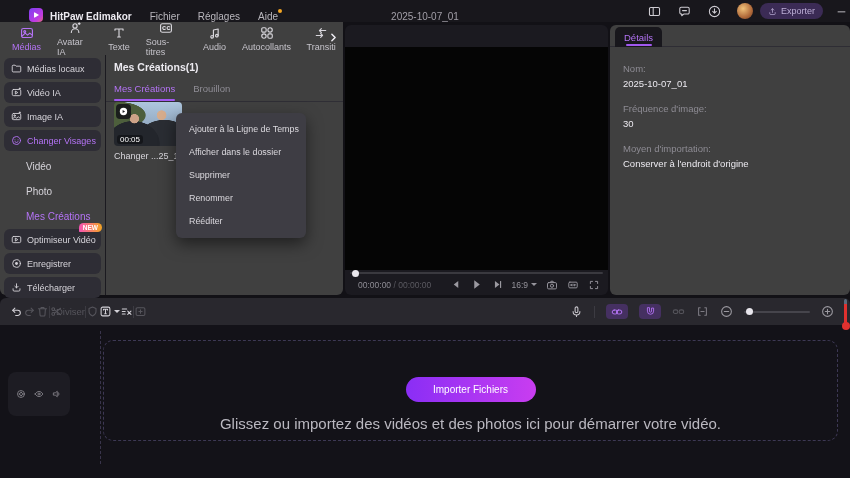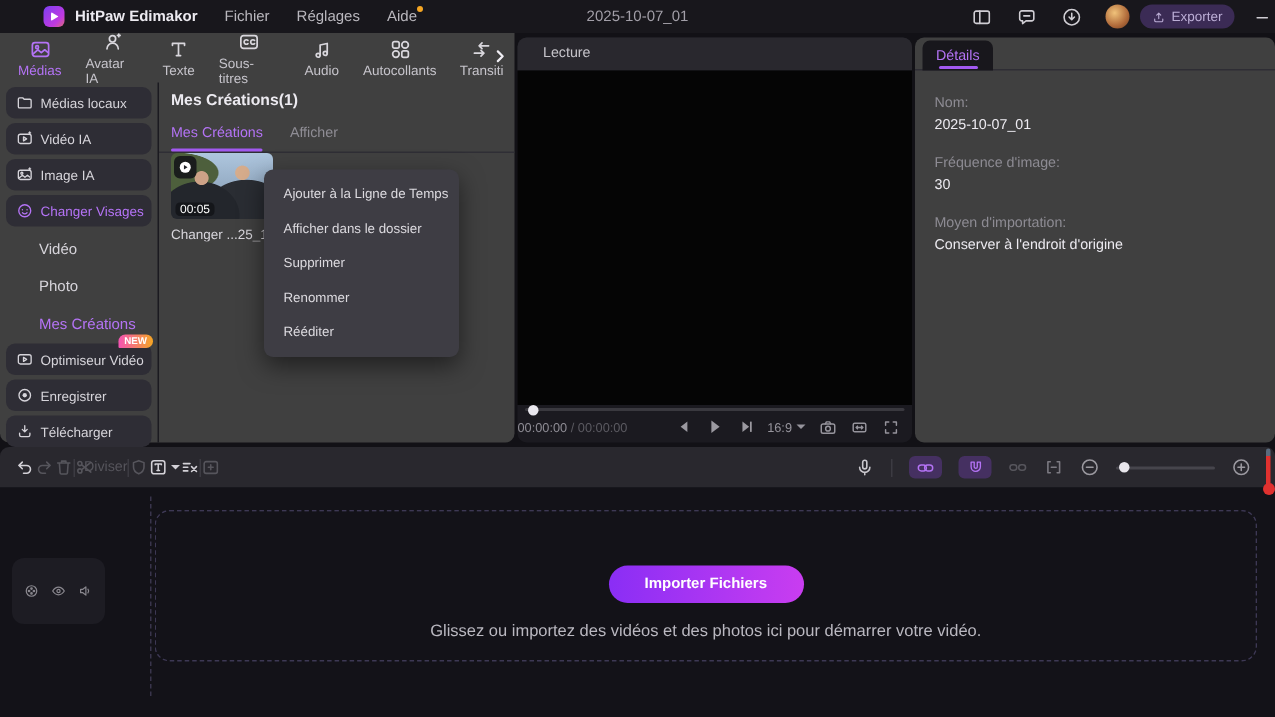--- a/index.html
+++ b/index.html
@@ -1,21 +1,21 @@
 <!DOCTYPE html>
 <html><head>
 <meta charset="utf-8">
 <style>
   *{box-sizing:border-box;margin:0;padding:0}
   body{background:#0b0a0f;font-family:"Liberation Sans",sans-serif;}
   .app{position:relative;width:850px;height:478px;background:#121116;overflow:hidden;color:#d6d4da;font-size:10px}
   svg.ic{fill:none;stroke:currentColor;stroke-width:1.3;stroke-linecap:round;stroke-linejoin:round;display:block}
 
   
-  .titlebar{position:absolute;left:0;top:0;width:850px;height:22px;background:#18171c;display:flex;align-items:center;color:#b9b7bd}
+  .titlebar{position:absolute;left:0;top:0;width:850px;height:22px;background:#18171c;display:flex;align-items:flex-end;color:#b9b7bd}
   .logo{width:14px;height:14px;border-radius:4px;background:linear-gradient(135deg,#7c3ff2,#c13ae0 70%,#f59e0b 130%);margin-left:29px;position:relative;flex:none}
   .logo::after{content:"";position:absolute;left:5px;top:4px;border-left:5px solid #fff;border-top:3px solid transparent;border-bottom:3px solid transparent;border-radius:1px}
   .appname{margin-left:7px;font-weight:bold;color:#eceaf0}
   .menu{margin-left:18px;position:relative}
   .menu:first-of-type{margin-left:22px}
   .menu .dot{position:absolute;right:-4px;top:-2px;width:4px;height:4px;border-radius:50%;background:#f5a623}
   .tb-title{position:absolute;left:300px;width:250px;text-align:center;color:#a29fa8}
   .tb-right{position:absolute;left:648px;top:0;height:22px;display:flex;align-items:center;color:#cfcdd3}
   .tb-right .g{margin-left:17px}
   .avatar{width:16px;height:16px;border-radius:50%;margin-left:16px;background:radial-gradient(circle at 38% 35%,#f0c27a,#b06a3a 60%,#6e3d22);flex:none}
@@ -61,21 +61,21 @@
   .ctxmenu{position:absolute;left:176px;top:113px;width:130px;background:#3e3d44;border-radius:6px;padding:5px 0;box-shadow:0 6px 16px rgba(0,0,0,.5);z-index:40;font-size:8.9px;color:#dcdadf}
   .cm-item{height:23px;line-height:23px;padding-left:13px;white-space:nowrap;overflow:hidden}
 
   
   .preview{position:absolute;left:345px;top:25px;width:263px;height:270px;background:#1b1a20;border-radius:6px}
   .pv-head{height:22px;background:#29282e;border-radius:6px 6px 0 0;line-height:22px;padding-left:17px;font-size:9.5px;color:#c6c4ca}
   .pv-video{position:absolute;left:0;top:22px;right:0;bottom:25px;background:#050505}
   .pv-scrub{position:absolute;left:5px;right:5px;bottom:21px;height:2px;background:#3a393f;border-radius:1px}
   .pv-handle{position:absolute;left:2px;top:-2.5px;width:7px;height:7px;border-radius:50%;background:#e9e7ed}
   .pv-ctrl{position:absolute;left:0;right:0;bottom:0;height:21px;display:flex;align-items:center;font-size:8.5px;color:#97959e}
-  .pv-time{white-space:nowrap}
+  .pv-time{margin-left:13px;white-space:nowrap}
   .pv-cur{color:#8e8c94}.pv-tot{color:#5b5a61}.pv-sep{color:#5b5a61}
   .pv-transport{position:absolute;left:50%;transform:translateX(-50%);display:flex;align-items:center;gap:11px;color:#9b99a0}
   .pv-right{position:absolute;right:8px;display:flex;align-items:center;gap:9px;color:#96949c}
   .ratio{display:flex;align-items:center;gap:3px}
   .caret{width:0;height:0;border-left:3px solid transparent;border-right:3px solid transparent;border-top:3.5px solid #96949c}
   .tri{fill:currentColor;stroke:none}
 
   
   .details{position:absolute;left:610px;top:25px;width:240px;height:270px;background:#404040;border-radius:6px}
   .dt-strip{height:22px;border-bottom:1px solid #2e2d34;position:relative}
@@ -96,22 +96,22 @@
   .zslider{position:relative;width:66px;height:2px;background:#46454c;border-radius:1px}
   .zhandle{position:absolute;left:2px;top:-2.5px;width:7px;height:7px;border-radius:50%;background:#e8e6ec}
   .redslider{position:absolute;left:844px;top:299px;width:3px;height:27px;background:linear-gradient(#5b6b7d 0 5px,#e0312f 5px);z-index:60;border-radius:2px}
   .reddot{position:absolute;left:-2.5px;bottom:-4px;width:8px;height:8px;border-radius:50%;background:#e0312f}
 
   
   .timeline{position:absolute;left:0;top:325px;width:850px;height:153px;background:#131218}
   .trackhead{position:absolute;left:8px;top:47px;width:62px;height:44px;background:#1d1c23;border-radius:8px;display:flex;align-items:center;justify-content:center;gap:8px;color:#8a888f}
   .vdash{position:absolute;left:100px;top:6px;bottom:14px;border-left:1px dashed #39344b}
   .dropzone{position:absolute;left:103px;top:15px;width:735px;height:101px;border:1px dashed #3d3854;border-radius:10px;display:flex;flex-direction:column;align-items:center;padding-top:36px;gap:13px}
-  .import-btn{width:130px;height:25px;border-radius:13px;border:none;background:linear-gradient(90deg,#8a2ef5,#c93df0);color:#fff;font-size:10px;font-weight:bold;font-family:"Liberation Sans",sans-serif}
-  .hint{font-size:11px;color:#bab8c0}
+  .import-btn{width:130px;height:25px;border-radius:13px;border:none;background:linear-gradient(90deg,#8a2ef5,#c93df0);color:#fff;font-size:10px;font-weight:normal;font-family:"Liberation Sans",sans-serif}
+  .hint{font-size:15px;color:#bab8c0}
 </style>
 </head>
 <body>
 
 <div class="app">
 
   <div class="titlebar">
     <div class="logo"></div>
     <span class="appname">HitPaw Edimakor</span>
     <span class="menu">Fichier</span>
@@ -271,21 +271,21 @@
             <path d="M8 2.6v5.8M5.6 6.2 8 8.6l2.4-2.4M3 9.8v1.8a1.6 1.6 0 0 0 1.6 1.6h6.8a1.6 1.6 0 0 0 1.6-1.6V9.8"></path>
           </svg>
         <span>Télécharger</span>
       </div>
     </div>
 
     <div class="library">
       <div class="lib-title">Mes Créations(1)</div>
       <div class="lib-tabs">
         <div class="ltab active">Mes Créations</div>
-        <div class="ltab">Afficher</div>
+        <div class="ltab">Brouillon</div>
       </div>
       <div class="lib-div"></div>
       <div class="thumb">
         <div class="playbadge">
           <svg style="width:11px;height:11px;display:block" viewBox="0 0 15 15">
               <circle cx="7.5" cy="7.5" r="5" fill="#fff"></circle>
               <path d="M6.3 5.4l3.3 2.1-3.3 2.1z" fill="#202024"></path>
             </svg>
         </div>
         <span class="dur">00:05</span>
@@ -296,21 +296,20 @@
 
   <div class="ctxmenu">
     <div class="cm-item">Ajouter à la Ligne de Temps</div>
     <div class="cm-item">Afficher dans le dossier</div>
     <div class="cm-item">Supprimer</div>
     <div class="cm-item">Renommer</div>
     <div class="cm-item">Rééditer</div>
   </div>
 
   <div class="preview">
-    <div class="pv-head">Lecture</div>
     <div class="pv-video"></div>
     <div class="pv-scrub">
         <div class="pv-handle"></div>
       </div>
     <div class="pv-ctrl">
       <div class="pv-time">
         <span class="pv-cur">00:00:00</span>
         <span class="pv-sep">/</span>
         <span class="pv-tot">00:00:00</span>
       </div>

